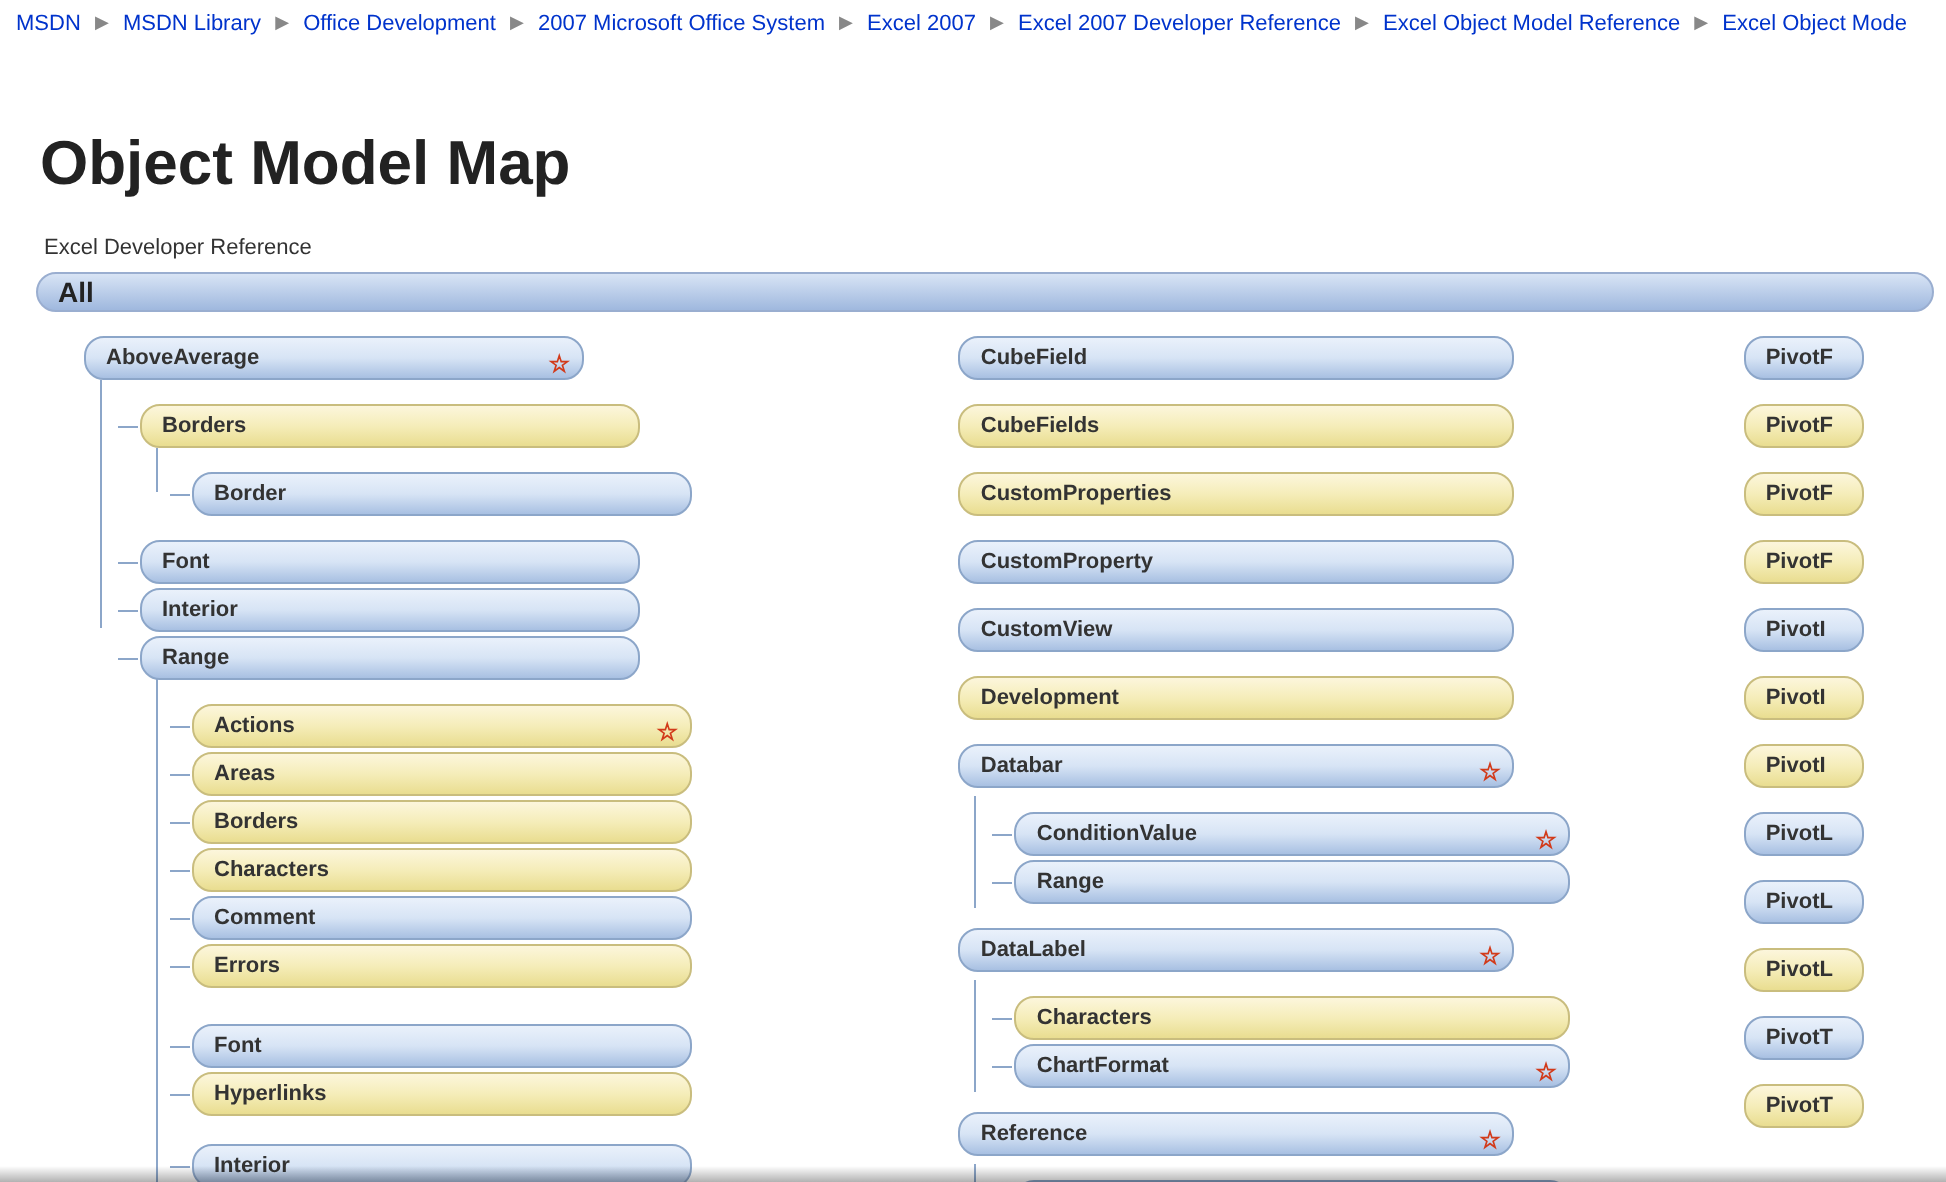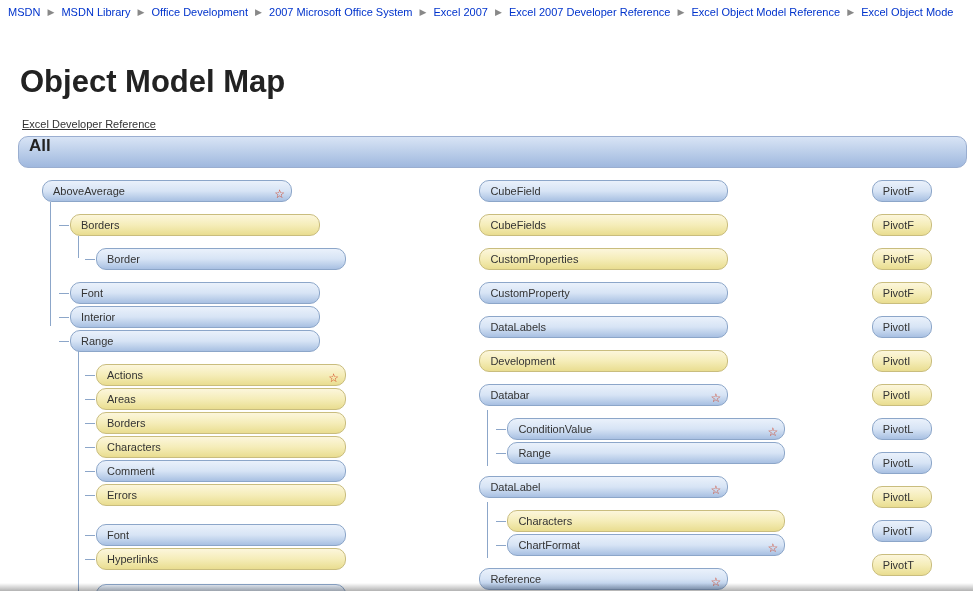--- a/index.html
+++ b/index.html
@@ -21,63 +21,63 @@
   }
   .bc a { color: #0033cc; text-decoration: none; cursor: pointer; }
   .bc .sep { color: #888; display: inline-block; margin: 0 4px; font-size: 9px; vertical-align: 1px; }
   h1.title {
     font-family: "Segoe UI", Verdana, Arial, sans-serif;
     font-size: 31px;
     font-weight: bold;
     margin: 46px 0 18px 20px;
     color: #222;
   }
-  .subref { font-size: 11px; color: #333; margin: 0 0 6px 22px; text-decoration: underline; }
+  .subref { font-size: 11px; color: #333; margin: 0 0 6px 22px; }
   .all-bar {
     margin: 0 6px 0 18px;
     background: linear-gradient(#d8e4f5, #9fb8de);
     border: 1px solid #9aaed0;
     border-radius: 10px;
-    height: 32px;
+    height: 20px;
     padding-left: 10px;
     line-height: 18px;
-    font-size: 17px;
+    font-size: 14px;
     font-weight: bold;
     color: #222;
   }
   .cols { padding: 12px 0 0 30px; display: flex; gap: 0; }
   .col { position: relative; }
   .col-a { width: 432px; }
   .col-b { width: 448px; }
   .col-c { width: 120px; }
 
   .pill {
     position: relative;
     height: 22px;
     border-radius: 10px;
     padding: 0 20px 0 10px;
     font-size: 11px;
-    font-weight: normal;
+    font-weight: bold;
     line-height: 20px;
     color: #333;
     margin-bottom: 12px;
     border: 1px solid #9aaed0;
   }
   .blue   { background: linear-gradient(#eaf1fb 0%, #d7e4f5 50%, #a8c0e2 100%); border-color:#8ca6c9;}
   .yellow { background: linear-gradient(#fcf6dc 0%, #f5edb9 50%, #e9dd90 100%); border-color:#c9bd7e; color:#333;}
   .yellow .txt { color:#333; }
 
   .star { position: absolute; right: 6px; top: 3px; color: #d23a1a; font-size: 12px; }
   .txt {}
 
   
   .lv0 { margin-left: 12px; width: 250px; }
   .lv1 { margin-left: 40px; width: 250px; position: relative; }
   .lv2 { margin-left: 66px; width: 250px; position: relative; }
-  .col-b .lv0 { margin-left: 42px; width: 249px; }
+  .col-b .lv0 { margin-left: 42px; width: 278px; }
   .col-b .lv1 { margin-left: 70px; width: 278px; }
   .col-c .lv0 { margin-left: 12px; width: 60px; overflow: hidden; }
 
   
   .tk::before {
     content: "";
     position: absolute;
     left: -12px;
     top: 10px;
     width: 10px;
@@ -195,21 +195,21 @@
     <div class="pill yellow lv0">
       <span class="txt">CubeFields</span>
     </div>
     <div class="pill yellow lv0">
       <span class="txt">CustomProperties</span>
     </div>
     <div class="pill blue lv0">
       <span class="txt">CustomProperty</span>
     </div>
     <div class="pill blue lv0">
-      <span class="txt">DataLabels</span>
+      <span class="txt">CustomView</span>
     </div>
     <div class="pill yellow lv0">
       <span class="txt">Development</span>
     </div>
     <div class="pill blue lv0">
       <span class="txt">Databar</span>
       <span class="star">☆</span>
     </div>
     <div class="pill blue lv1 tk" style="margin-bottom:2px;">
       <span class="txt">ConditionValue</span>

